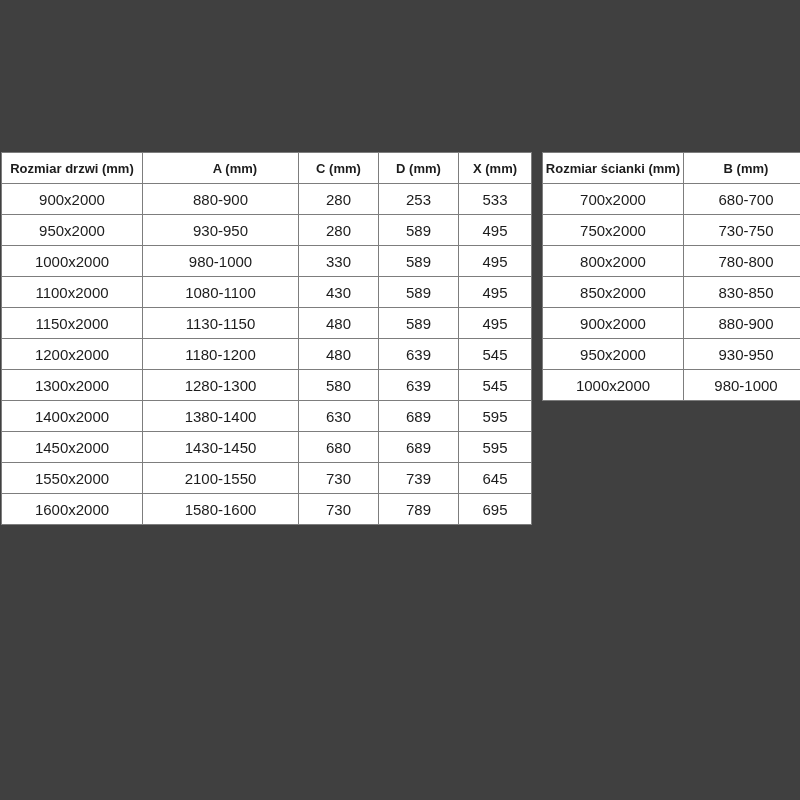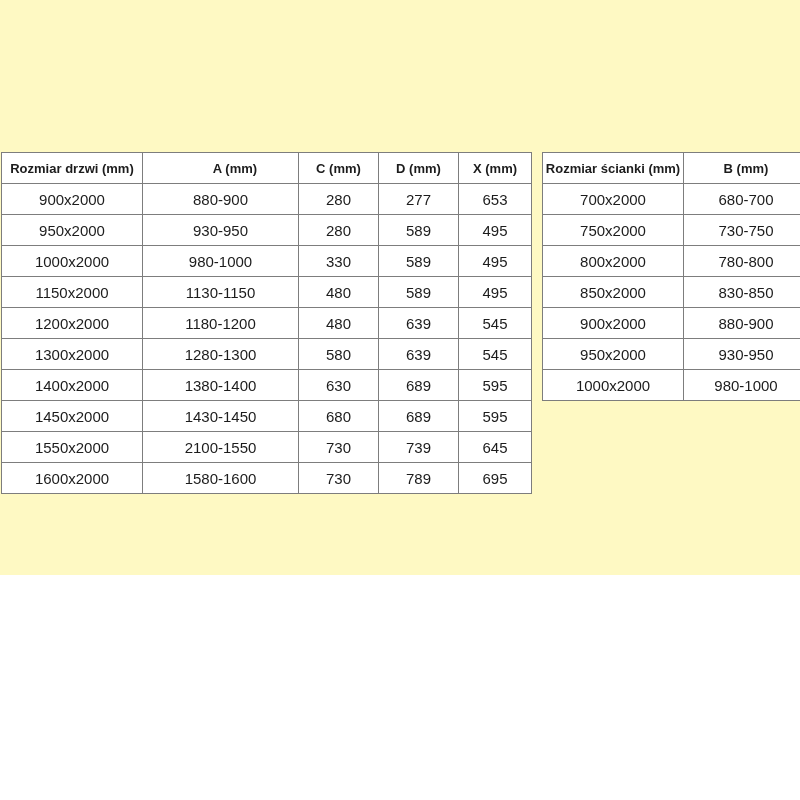--- a/index.html
+++ b/index.html
@@ -3,22 +3,22 @@
 <meta charset="utf-8">
 <style>
   html, body {
     margin: 0;
     padding: 0;
     background: #ffffff;
   }
   .canvas {
     position: relative;
     width: 800px;
-    height: 575px;
-    background: #fef9c3;
+    height: 800px;
+    background: #404040;
     font-family: "Liberation Sans", sans-serif;
     overflow: hidden;
   }
   table.tbl {
     position: absolute;
     border-collapse: collapse;
     table-layout: fixed;
     background: #ffffff;
   }
   table.tbl th, table.tbl td {
@@ -69,34 +69,41 @@
           <th>C (mm)</th>
           <th>D (mm)</th>
           <th>X (mm)</th>
         </tr>
       </thead>
       <tbody>
         <tr>
           <td>900x2000</td>
           <td>880-900</td>
           <td>280</td>
-          <td>277</td>
-          <td>653</td>
+          <td>253</td>
+          <td>533</td>
         </tr>
         <tr>
           <td>950x2000</td>
           <td>930-950</td>
           <td>280</td>
           <td>589</td>
           <td>495</td>
         </tr>
         <tr>
           <td>1000x2000</td>
           <td>980-1000</td>
           <td>330</td>
+          <td>589</td>
+          <td>495</td>
+        </tr>
+        <tr>
+          <td>1100x2000</td>
+          <td>1080-1100</td>
+          <td>430</td>
           <td>589</td>
           <td>495</td>
         </tr>
         <tr>
           <td>1150x2000</td>
           <td>1130-1150</td>
           <td>480</td>
           <td>589</td>
           <td>495</td>
         </tr>

